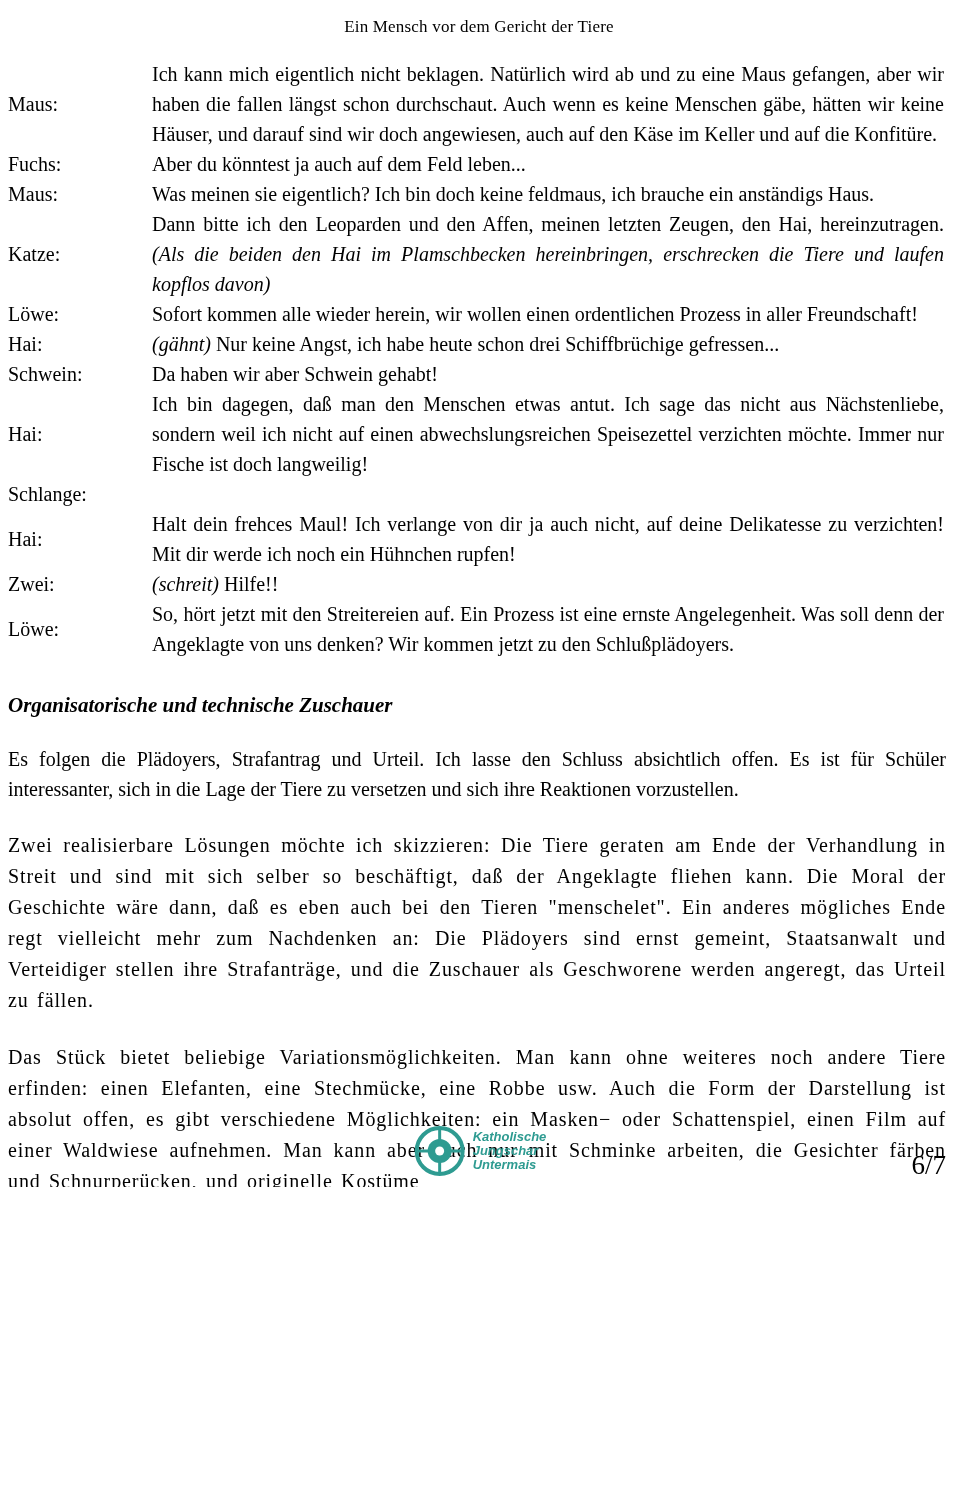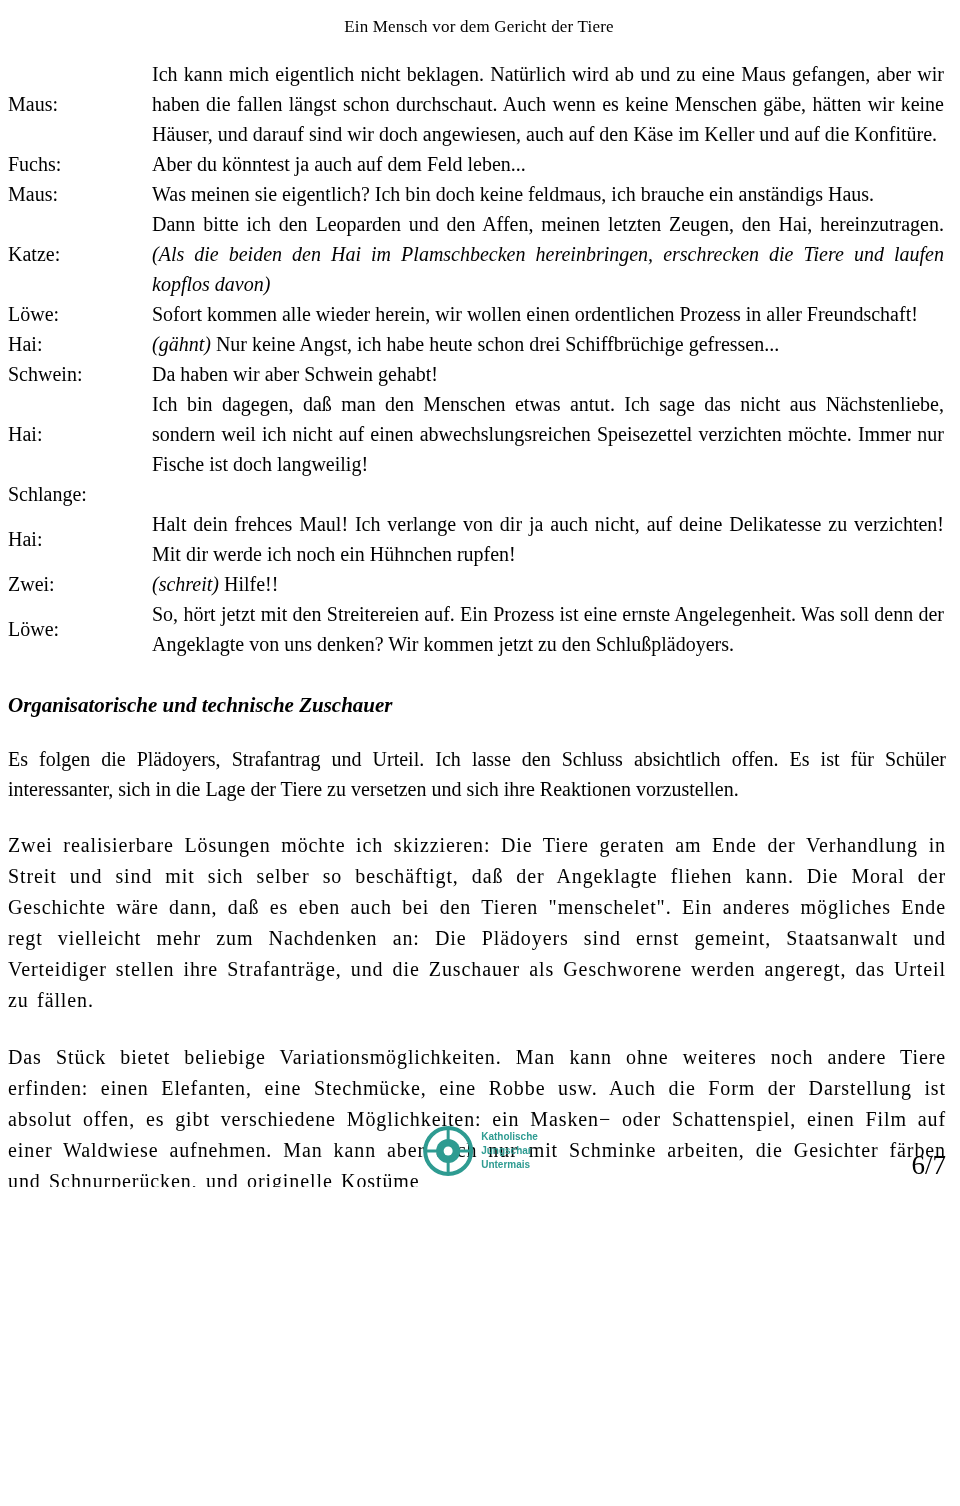--- a/index.html
+++ b/index.html
@@ -61,23 +61,24 @@
     transform: translateX(-50%);
     bottom: 4px;
     display: flex;
     align-items: center;
     gap: 7px;
   }
   .logo svg { display: block; }
   .logo-text {
     color: var(--logo-color);
     font-family: "Liberation Sans", sans-serif;
-    font-size: 10px;
+    font-size: 13px;
     line-height: 14px;
     font-weight: bold;
+    font-style: italic;
   }
   .page-number {
     position: absolute;
     right: 14px;
     bottom: 0;
     font-size: 27px;
   }
 </style>
 </head>
 <body>

